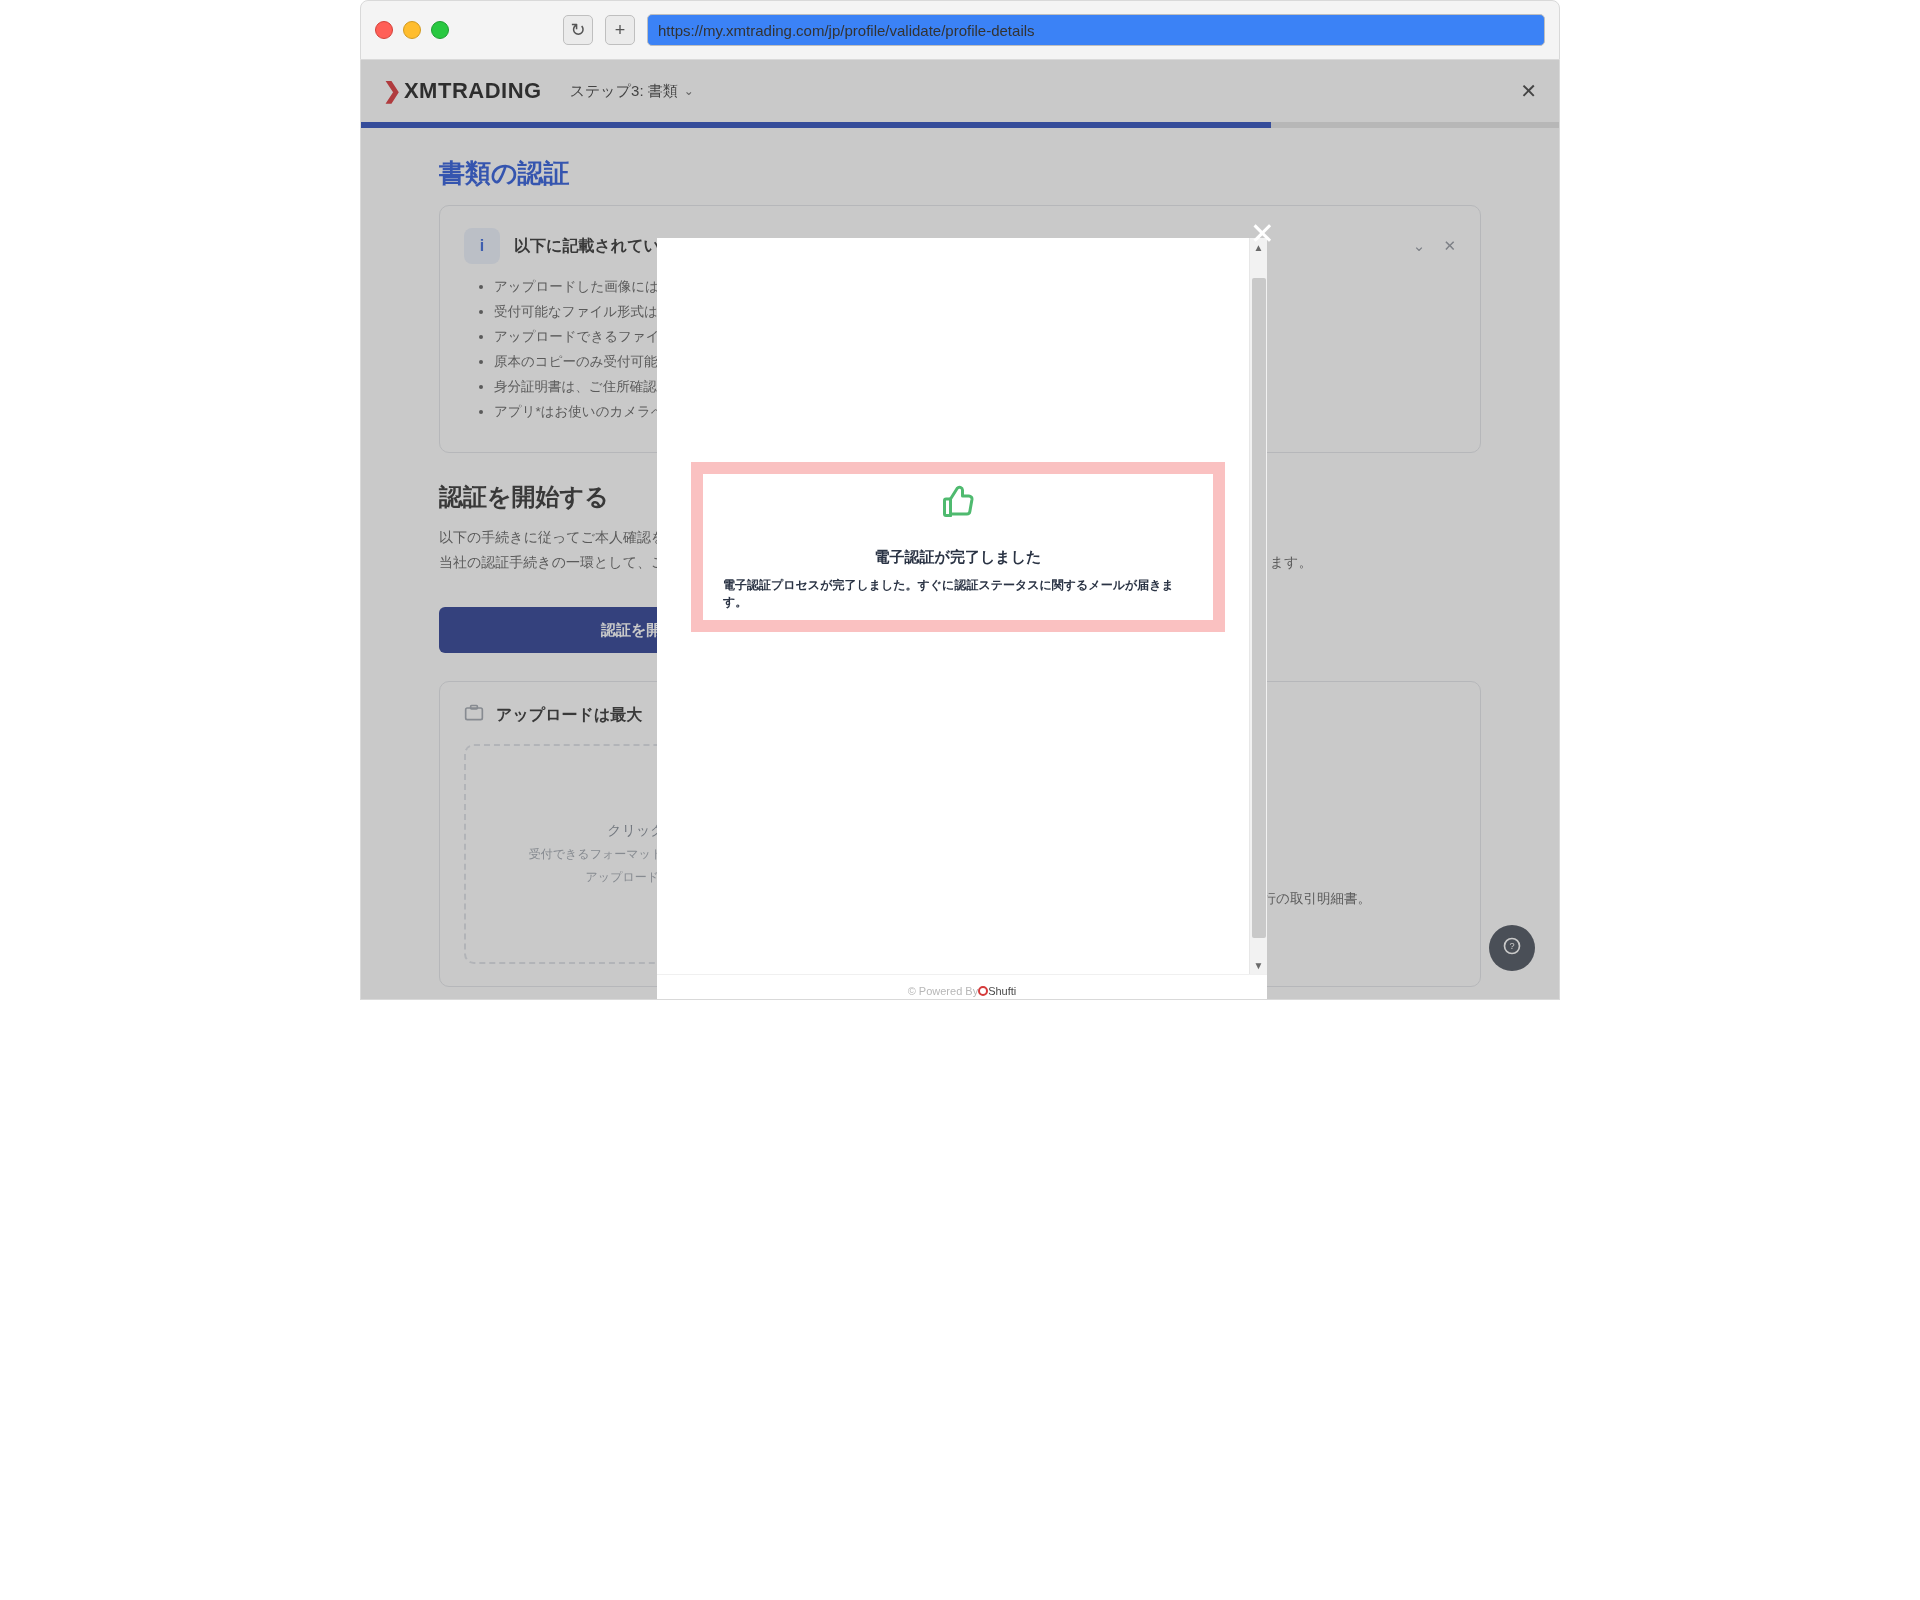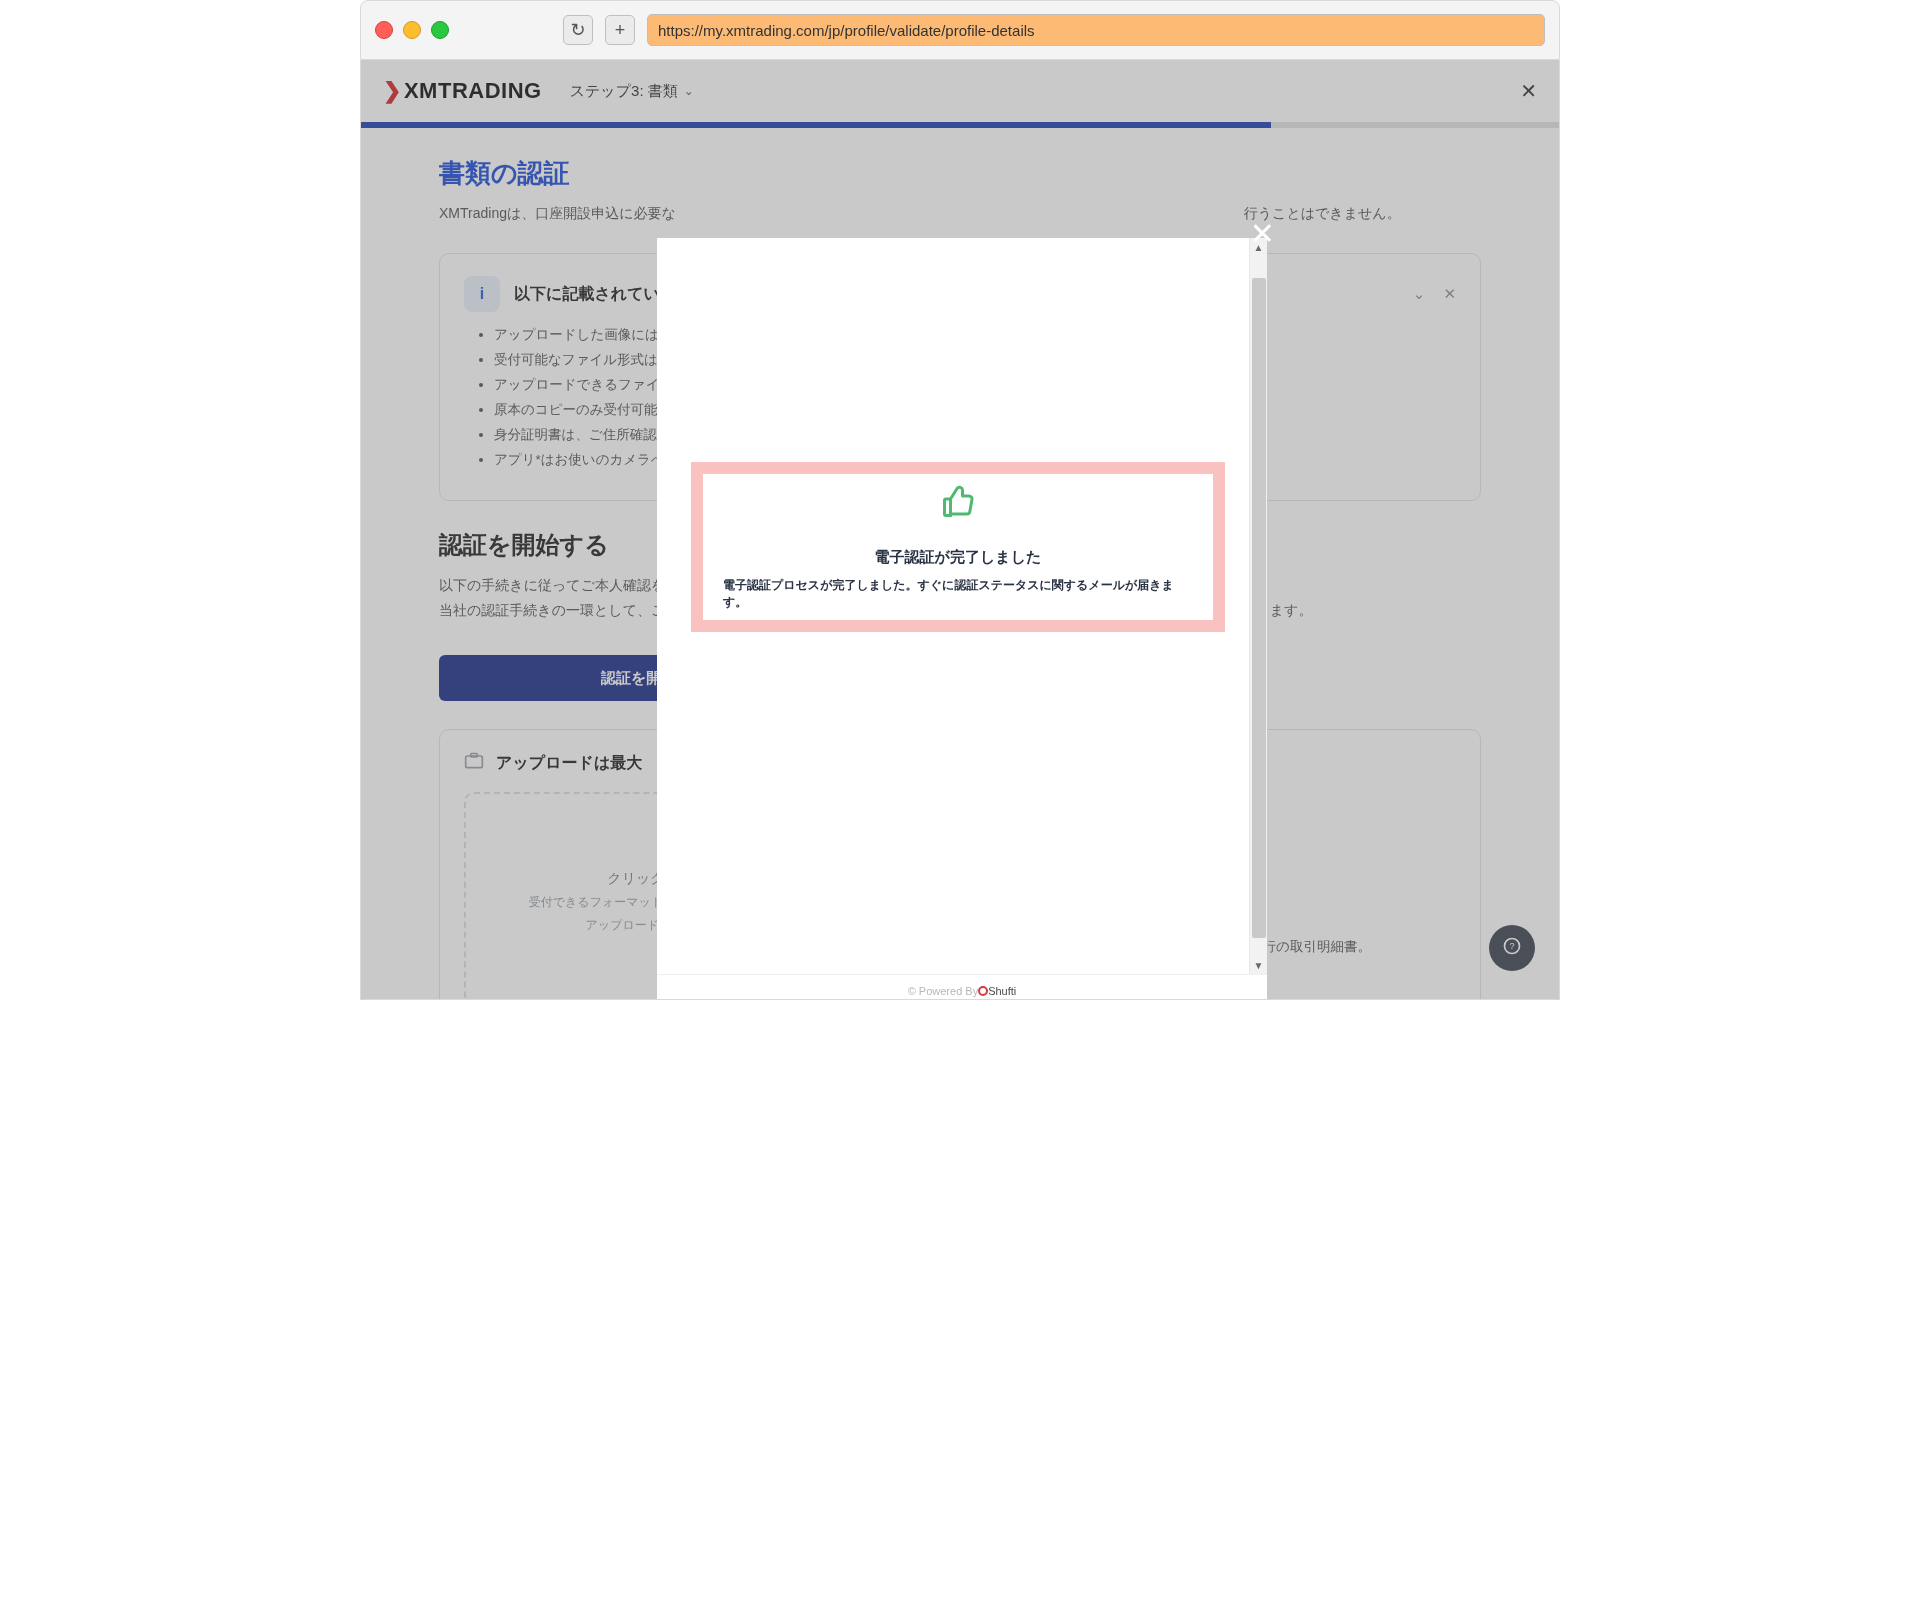--- a/index.html
+++ b/index.html
@@ -7,21 +7,21 @@
   .stage { position: relative; width: 1200px; height: 1000px; margin: 0 auto; background: #fff; }
 
   
   .chrome { position: relative; width: 100%; height: 60px; background: #f4f4f4; border: 1px solid #d9d9d9; border-radius: 8px 8px 0 0; display: flex; align-items: center; padding: 0 14px; gap: 12px; }
   .traffic { display: flex; gap: 10px; align-items: center; }
   .dot { width: 18px; height: 18px; border-radius: 50%; }
   .dot.red    { background: #ff5f57; border: 1px solid #d44139; }
   .dot.yellow { background: #ffbd2e; border: 1px solid #d19a21; }
   .dot.green  { background: #28c840; border: 1px solid #1f9d32; }
   .chrome-btn { width: 30px; height: 30px; border: 1px solid #bfbfbf; border-radius: 5px; background: #ebebeb; display: flex; align-items: center; justify-content: center; color: #555; font-size: 18px; }
-  .url { flex: 1; height: 32px; border: 1px solid #bfbfbf; border-radius: 5px; background: #fdba74; padding: 0 10px; display: flex; align-items: center; font-size: 15px; color: #333; }
+  .url { flex: 1; height: 32px; border: 1px solid #bfbfbf; border-radius: 5px; background: #3b82f6; padding: 0 10px; display: flex; align-items: center; font-size: 15px; color: #333; }
 
   
   .page { position: relative; width: 100%; background: #fff; border: 1px solid #d9d9d9; border-top: none; height: 940px; overflow: hidden; }
 
   
   .dim { position: absolute; inset: 0; background: rgba(100,100,100,0.35); z-index: 3; }
 
   
   .topbar { display: flex; align-items: center; height: 62px; padding: 0 22px; background: #fff; }
   .logo { font-weight: 800; font-size: 22px; letter-spacing: 0.5px; color: #111; display: flex; align-items: center; }
@@ -126,25 +126,20 @@
         <span>✕</span>
       </div>
     </div>
 
     <div class="progress">
       <div class="fill" style="width: 76%;"></div>
     </div>
 
     <div class="content">
       <h1 class="section">書類の認証</h1>
-      <p class="lead">
-        <span>XMTradingは、口座開設申込に必要な</span>
-        <span style="display:inline-block; width:560px;"></span>
-        <span>行うことはできません。</span>
-      </p>
 
       <div class="info-card">
         <div class="info-head">
           <div class="info-icon">i</div>
           <div class="info-title">以下に記載されている種</div>
           <div class="info-actions">
             <span>⌄</span>
             <span>✕</span>
           </div>
         </div>

